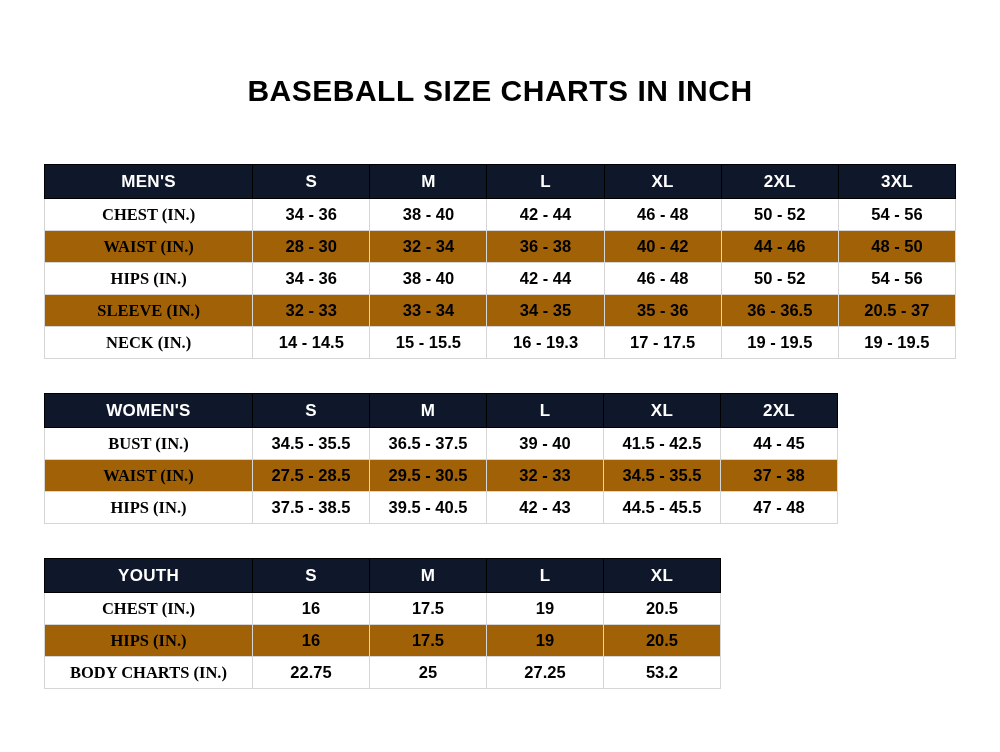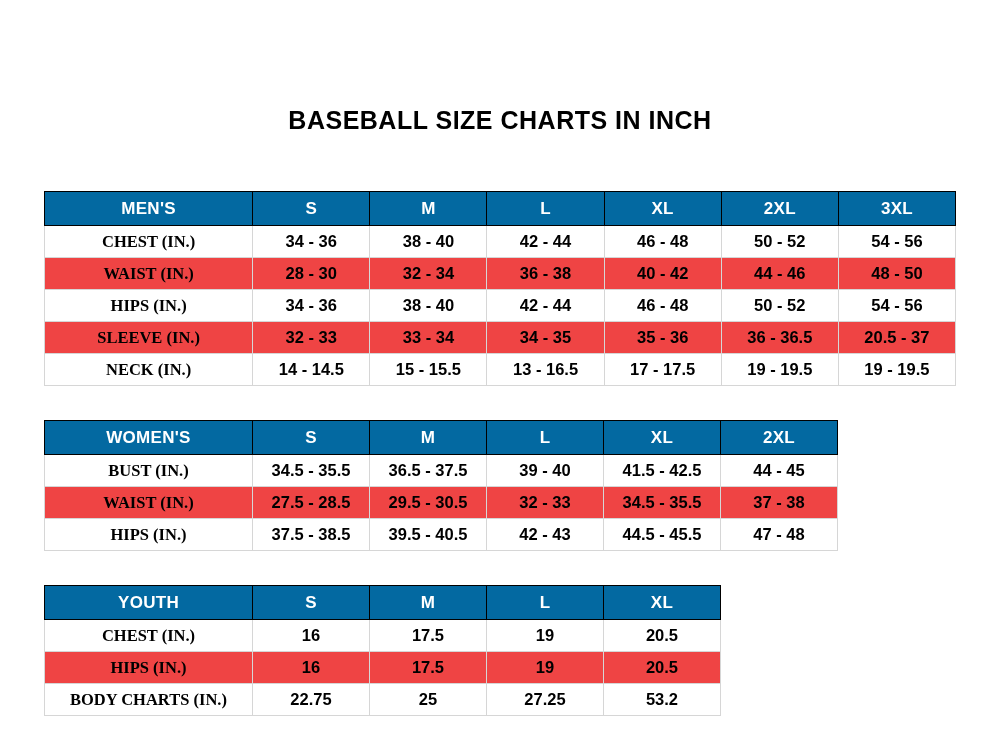--- a/index.html
+++ b/index.html
@@ -15,25 +15,25 @@
     overflow: hidden;
   }
   .page {
     position: relative;
     width: 1000px;
     height: 752px;
     box-sizing: border-box;
   }
   .title {
     text-align: center;
-    font-size: 25px;
+    font-size: 30px;
     font-weight: bold;
     letter-spacing: 0.5px;
     margin: 0;
-    padding-top: 106px;
+    padding-top: 74px;
     color: #000;
   }
 
   .tables {
     margin-top: 56px;
     padding-left: 44px;
     padding-right: 44px;
   }
 
   table.size-table {
@@ -46,32 +46,32 @@
     text-align: center;
     font-size: 16.5px;
     font-weight: bold;
     height: 31px;
     padding: 0 2px;
     color: #000;
     background: #ffffff;
     white-space: nowrap;
   }
   table.size-table thead th {
-    background: #0369a1;
+    background: #0f172a;
     color: #ffffff;
     border: 1px solid #000000;
     height: 33px;
     font-size: 17px;
     letter-spacing: 0.3px;
   }
   table.size-table thead th.row-label-head {
     text-align: center;
   }
   table.size-table tbody tr.alt td {
-    background: #ef4444;
+    background: #a16207;
   }
   table.size-table td.row-label {
     text-align: center;
     font-size: 16.5px;
     font-family: Liberation Serif, serif;
   }
 
   
   #mens-table { width: 912px; }
   #mens-table col.c0 { width: 208px; }
@@ -151,21 +151,21 @@
           <td>33 - 34</td>
           <td>34 - 35</td>
           <td>35 - 36</td>
           <td>36 - 36.5</td>
           <td>20.5 - 37</td>
         </tr>
         <tr>
           <td class="row-label">NECK (IN.)</td>
           <td>14 - 14.5</td>
           <td>15 - 15.5</td>
-          <td>13 - 16.5</td>
+          <td>16 - 19.3</td>
           <td>17 - 17.5</td>
           <td>19 - 19.5</td>
           <td>19 - 19.5</td>
         </tr>
       </tbody>
     </table>
 
     <table class="size-table" id="womens-table">
       <colgroup>
         <col class="c0">

